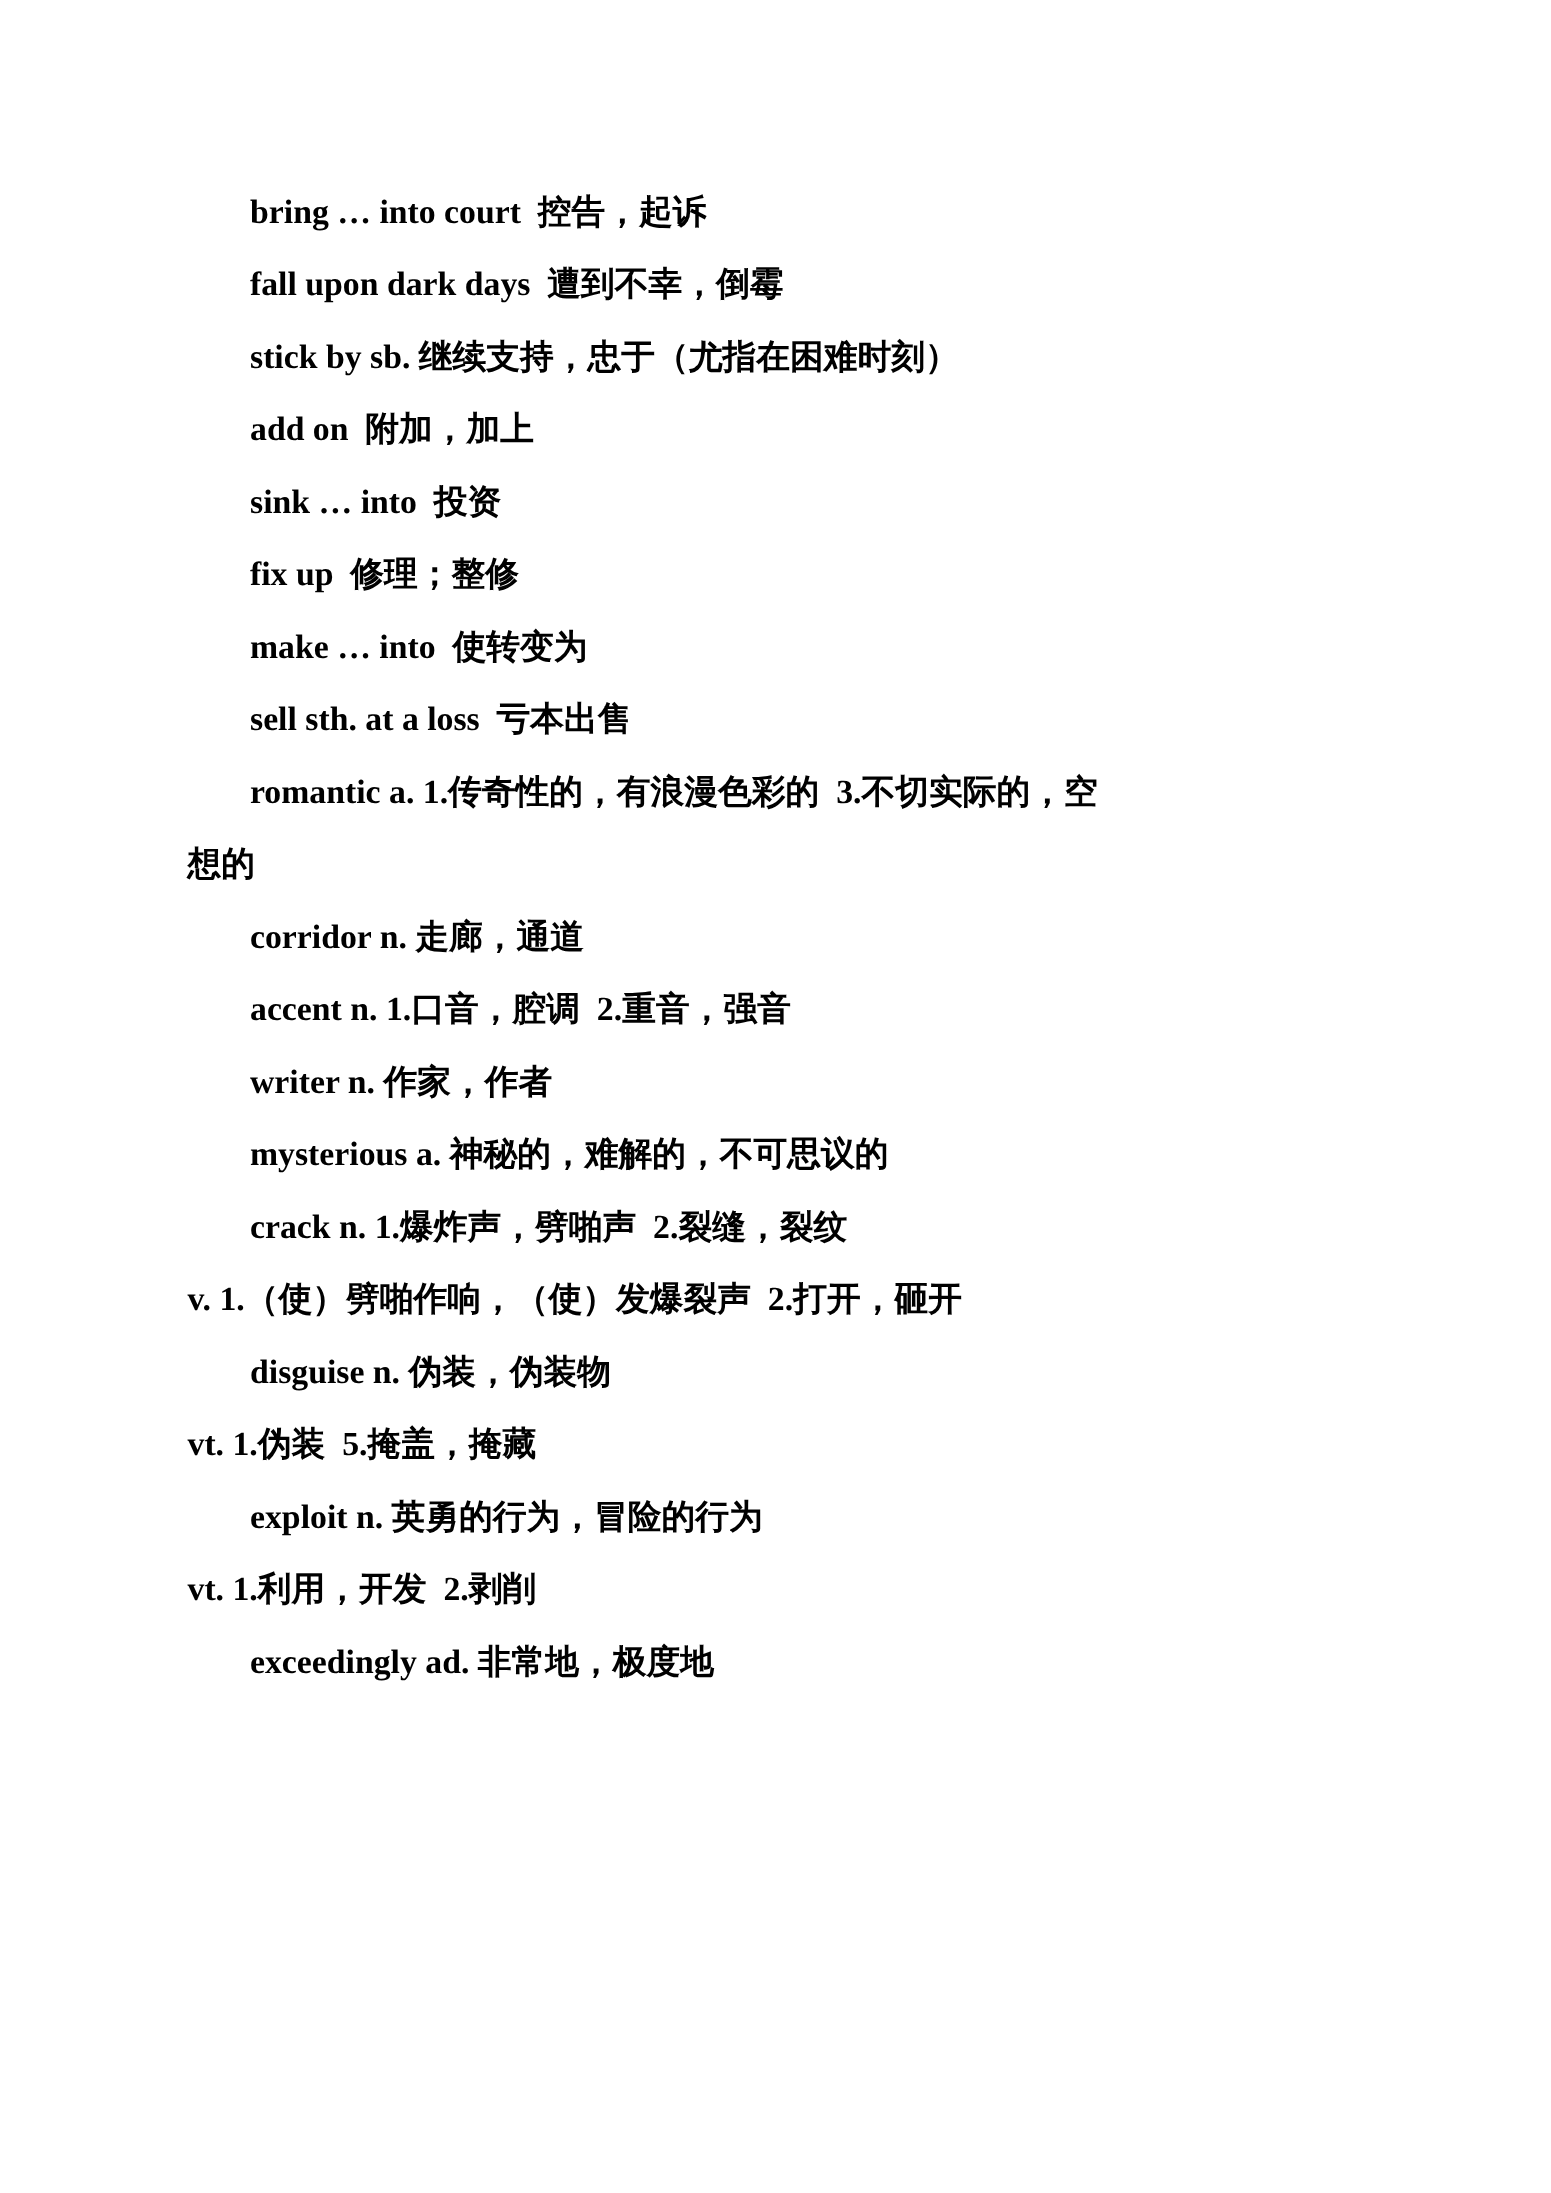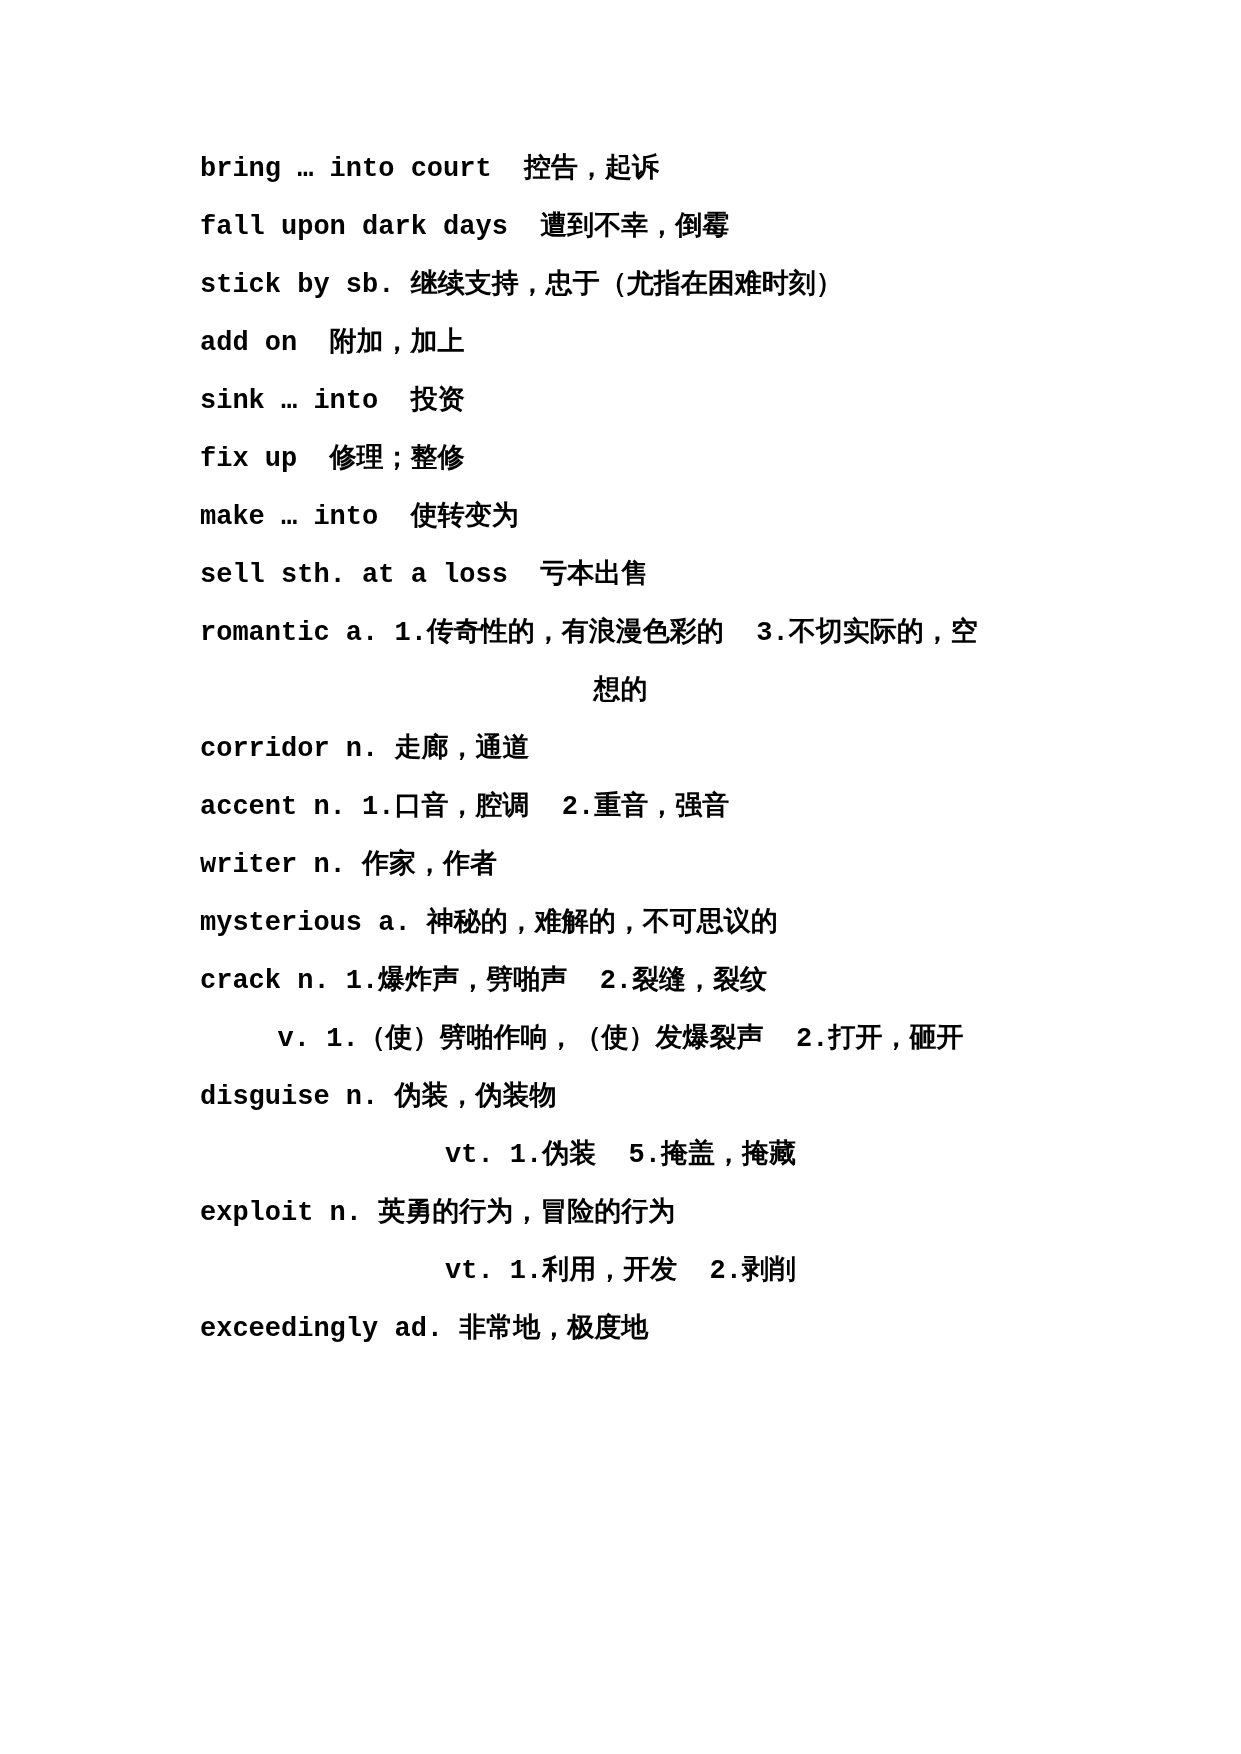--- a/index.html
+++ b/index.html
@@ -7,37 +7,36 @@
     padding: 0;
     background: #ffffff;
   }
   .page {
     width: 1241px;
     height: 1754px;
     background: #ffffff;
     position: relative;
     box-sizing: border-box;
     padding: 140px 150px 0 160px;
-    font-family: Liberation Mono, monospace;
+    font-family: Liberation Serif, serif;
     color: #000000;
   }
   .entry {
     font-size: 27px;
     line-height: 58px;
     font-weight: bold;
     white-space: pre-wrap;
     word-break: break-word;
   }
   .indent {
     text-indent: 40px;
   }
   .noindent {
     text-indent: 0;
     margin-left: -10px;
-    text-align: center;
   }
 </style>
 </head>
 <body>
 
 <div class="page">
   <div>
     <div class="entry indent">bring … into court  控告，起诉</div>
     <div class="entry indent">fall upon dark days  遭到不幸，倒霉</div>
     <div class="entry indent">stick by sb. 继续支持，忠于（尤指在困难时刻）</div>

